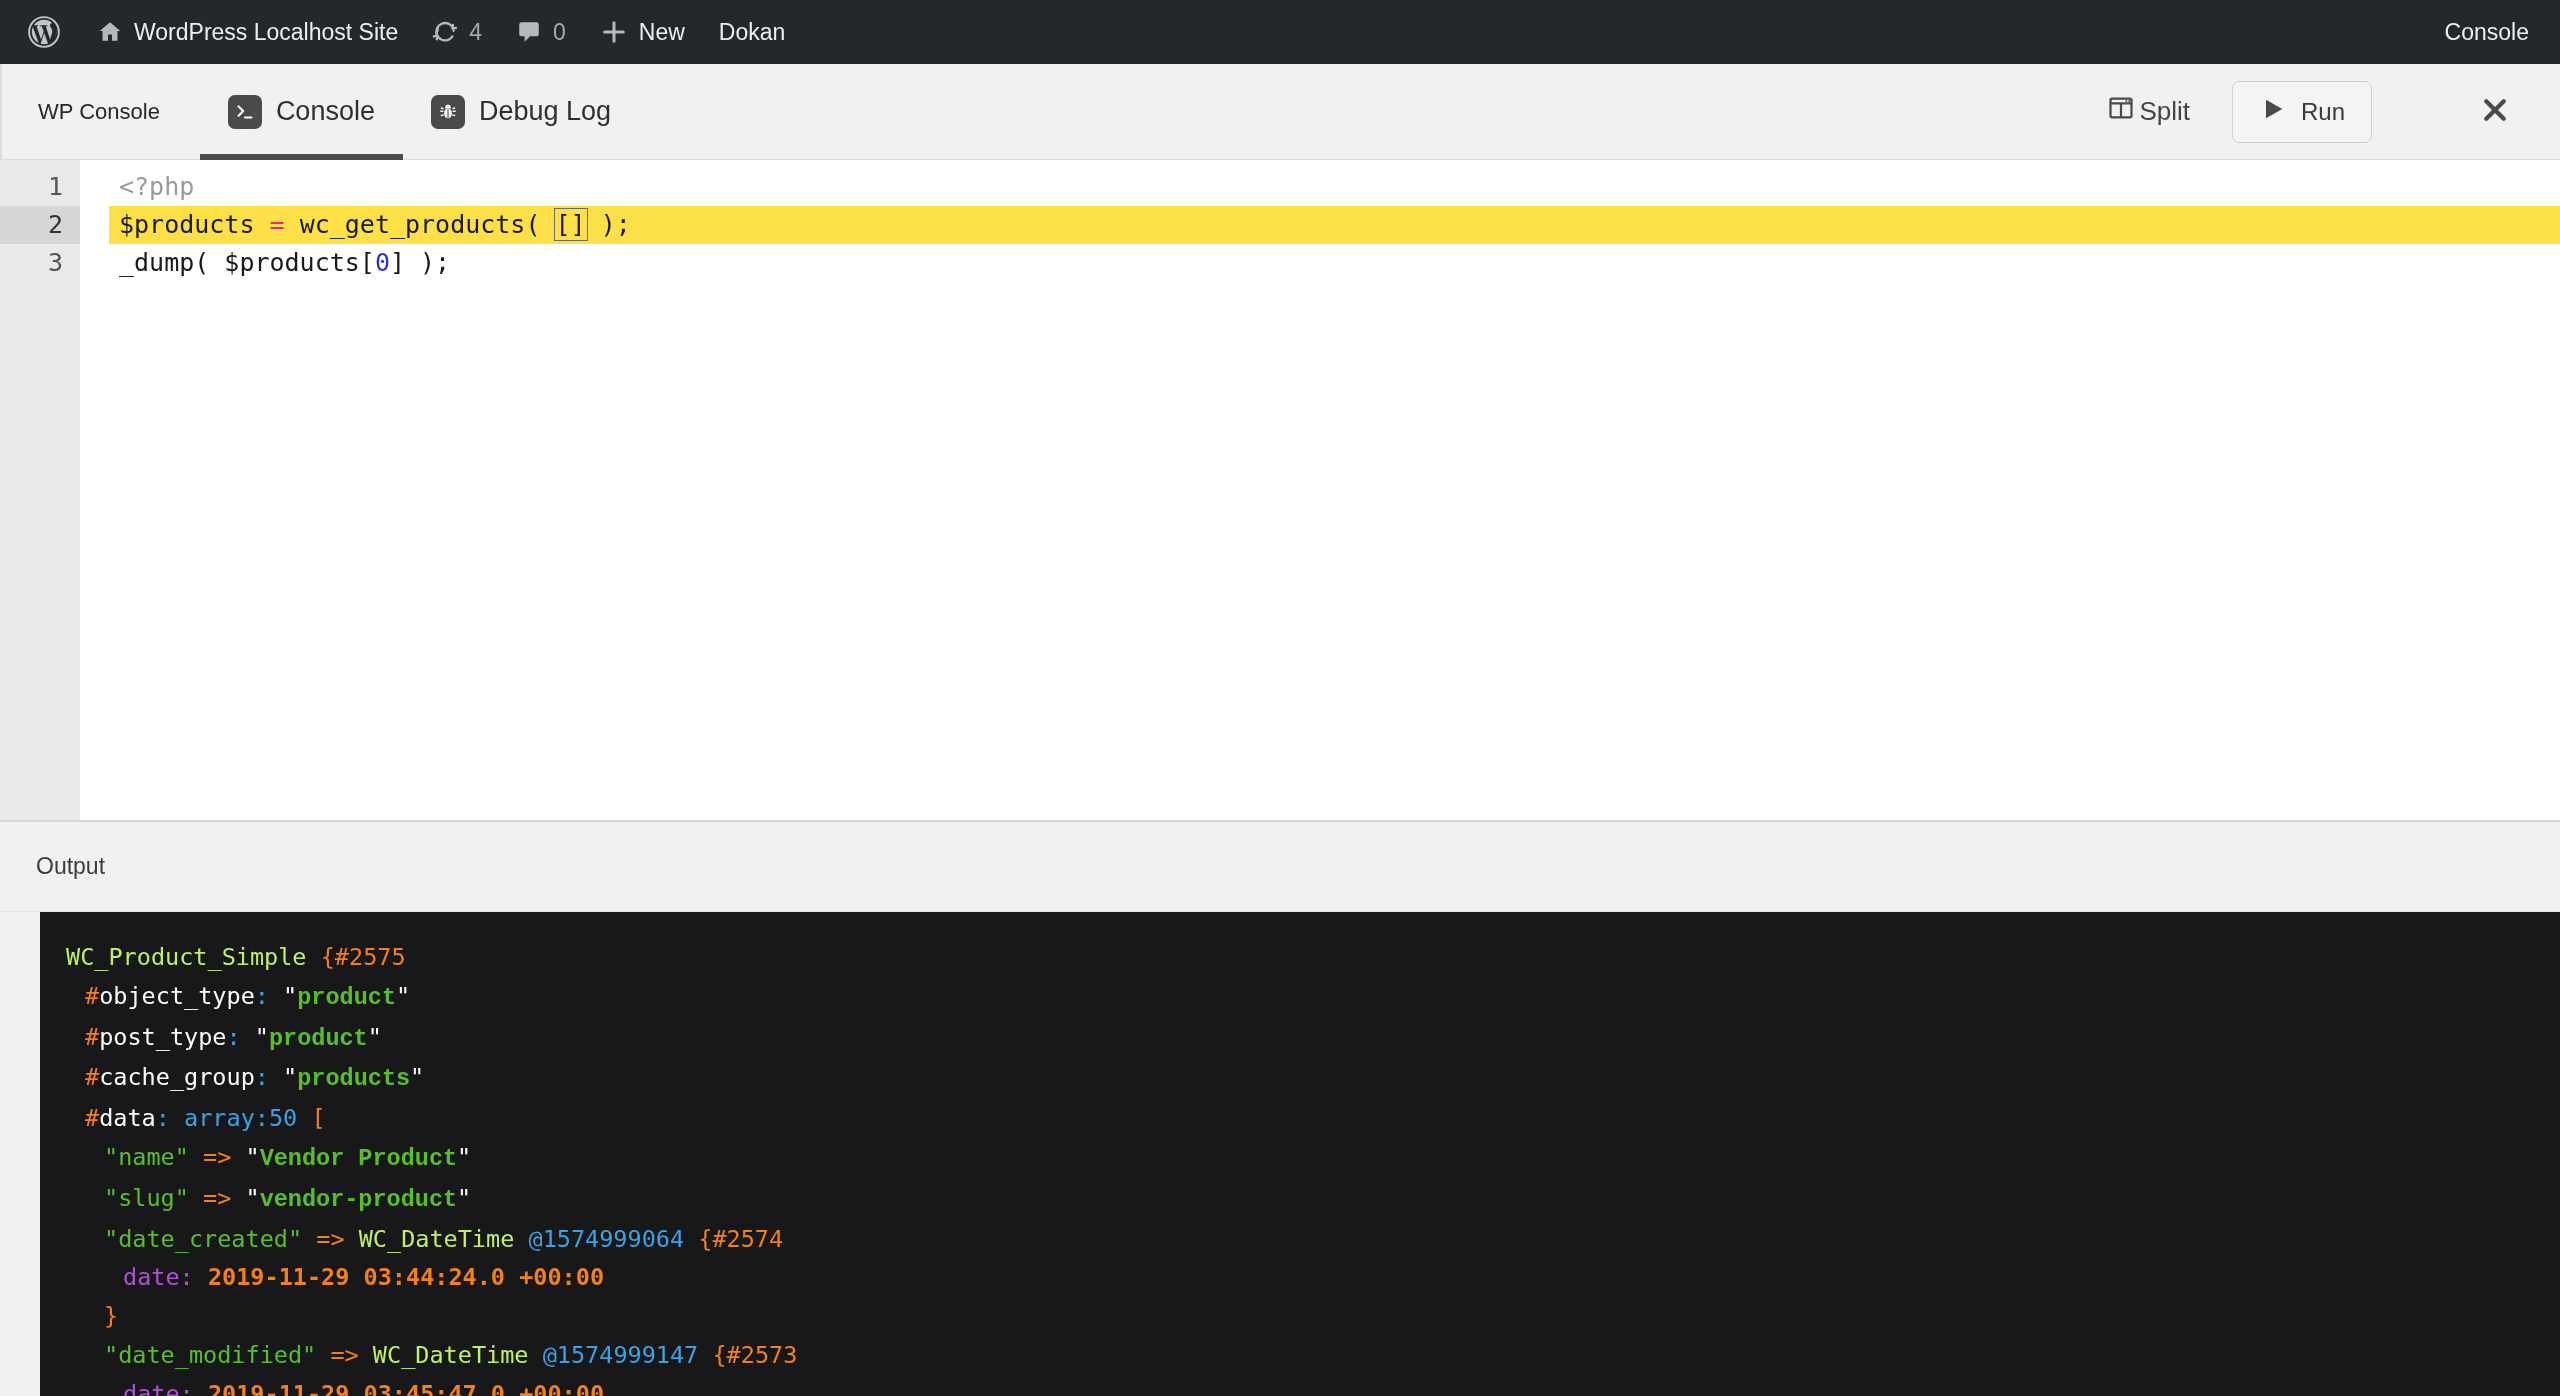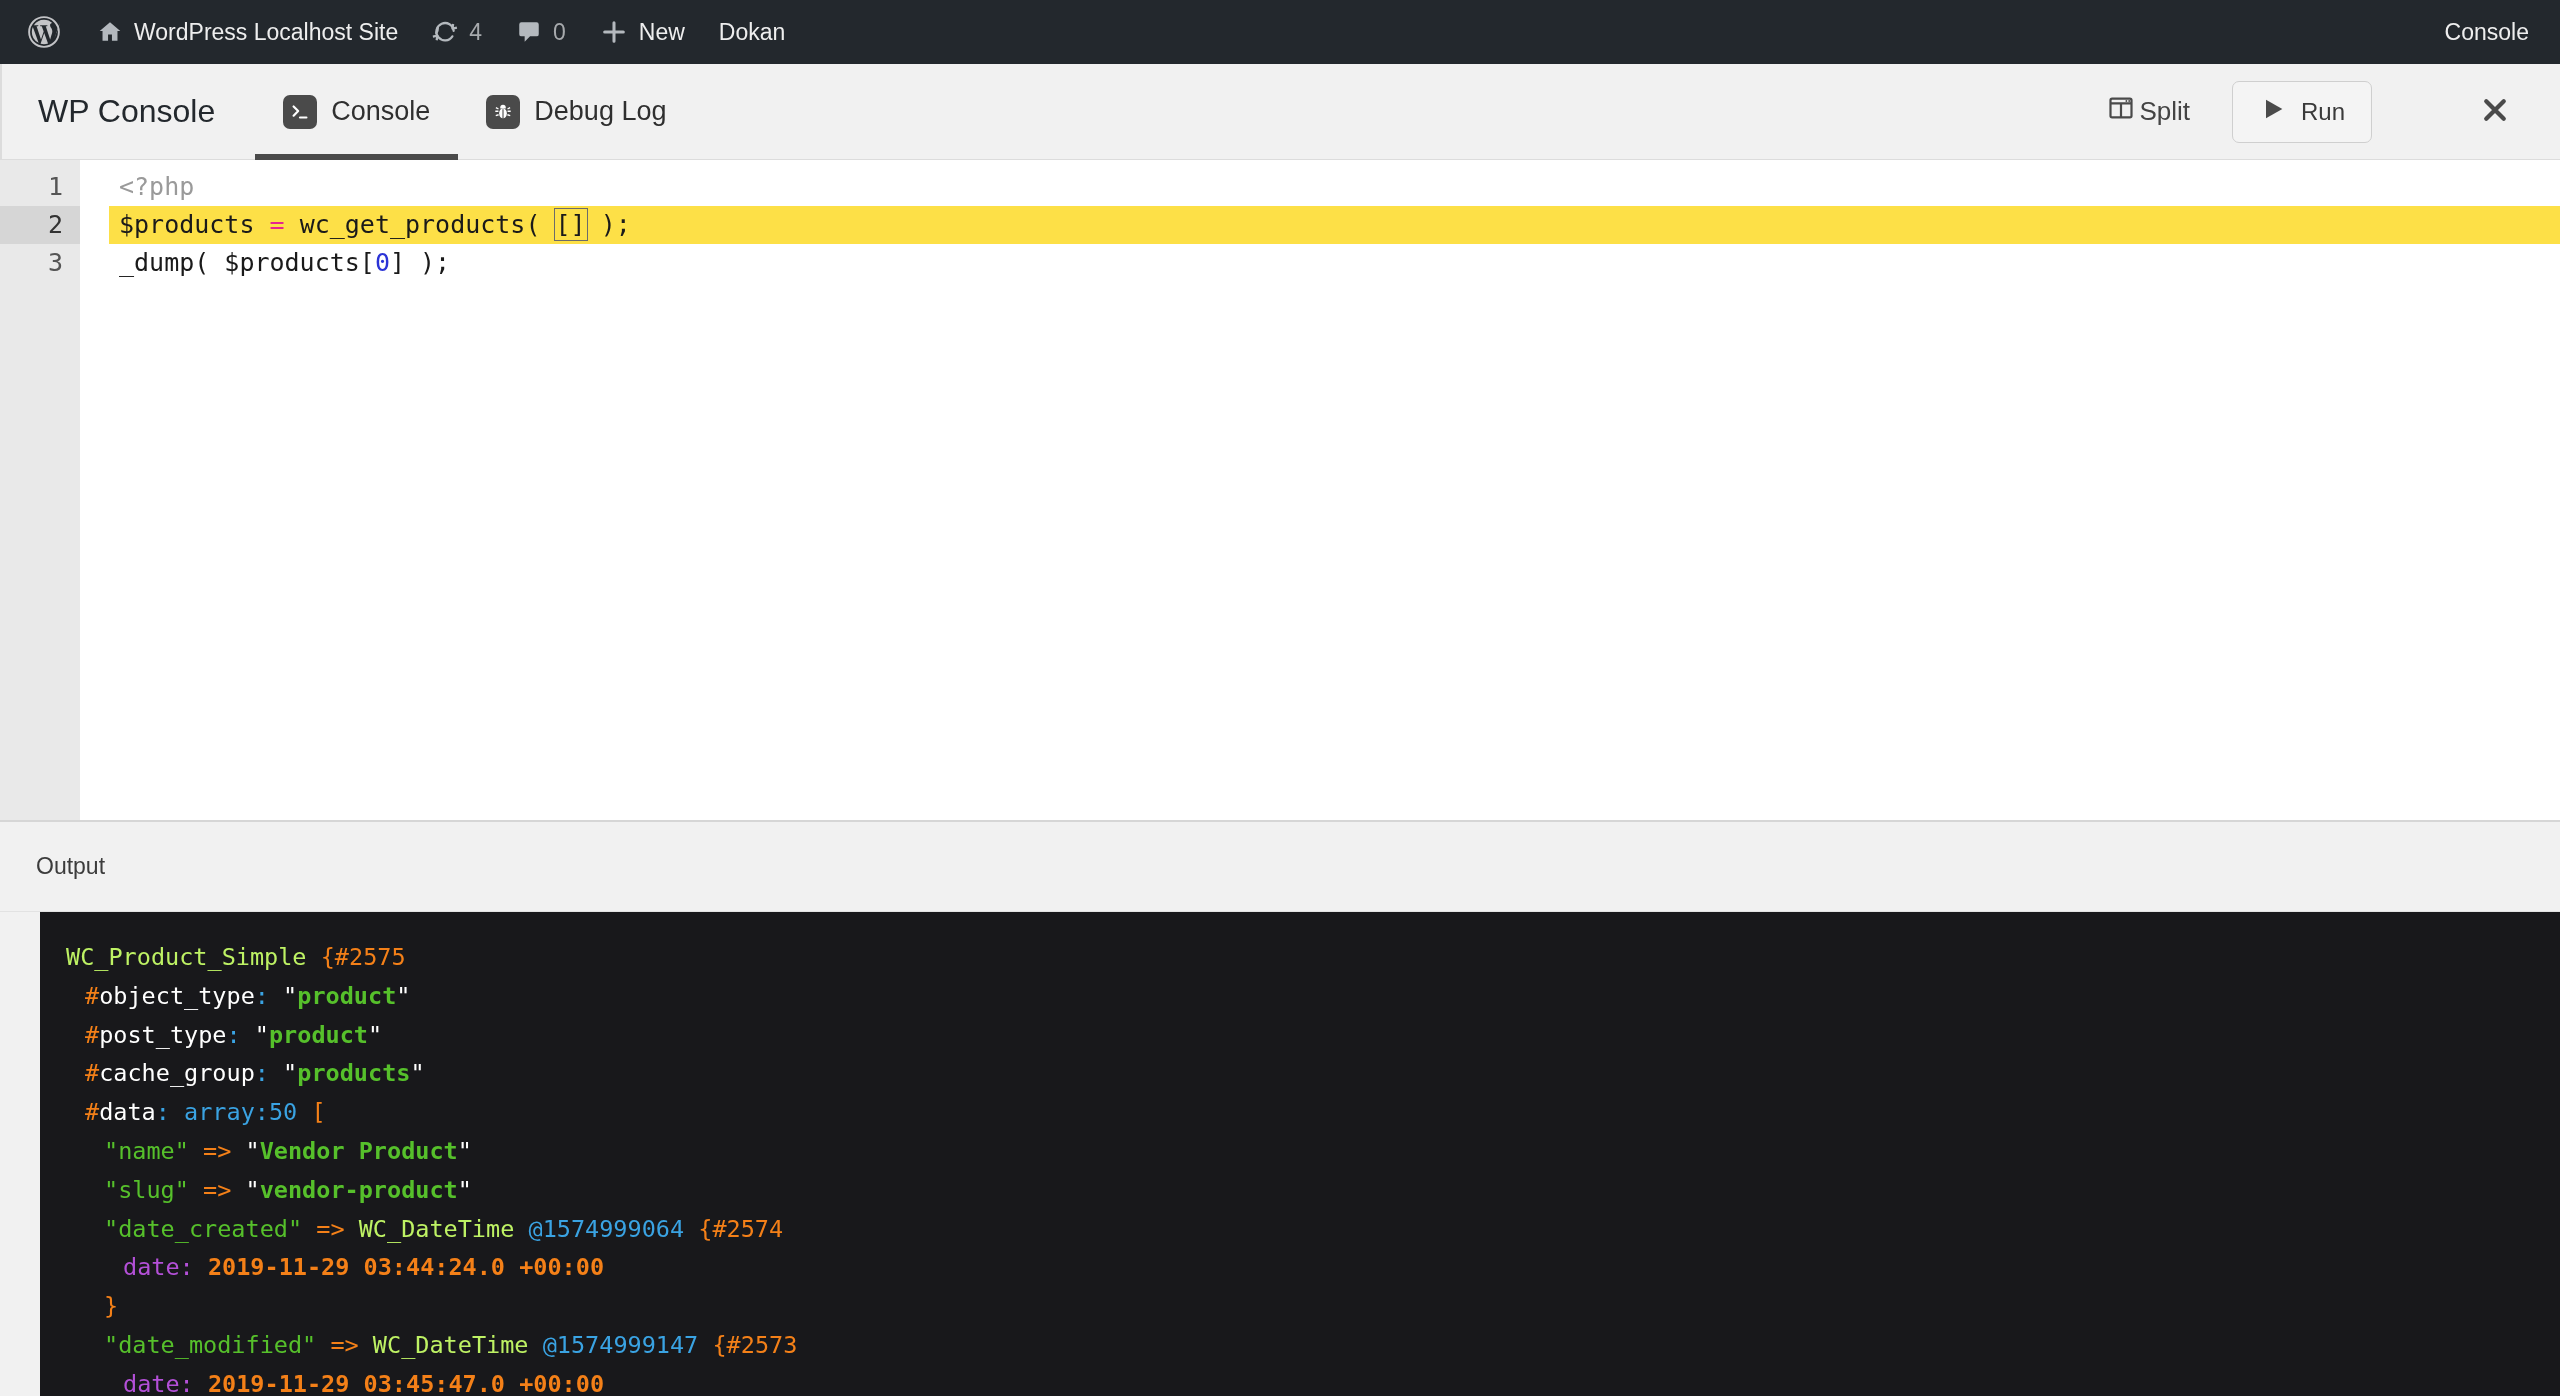--- a/index.html
+++ b/index.html
@@ -47,21 +47,21 @@
   
   #console-header {
     height: 96px;
     background: #f1f1f1;
     border-left: 2px solid #dcdcdc;
     border-bottom: 1px solid #dcdcdc;
     display: flex; align-items: center;
     position: relative;
   }
   #wp-console-title {
-    font-size: 32px; color: #23282d;
+    font-size: 22px; color: #23282d;
     padding-left: 36px; padding-right: 40px;
     white-space: nowrap;
   }
   .tabs { display: flex; align-items: stretch; height: 96px; }
   .tab {
     display: flex; align-items: center; gap: 14px;
     padding: 0 28px;
     font-size: 27px; color: #2f2f2f;
     position: relative;
     white-space: nowrap;
@@ -157,21 +157,21 @@
     font-size: 23.5px;
     line-height: 38.8px;
     overflow: hidden;
     white-space: pre;
   }
   .d-class  { color: #bef264; }
   .d-ref    { color: #f48018; }
   .d-prop   { color: #ffffff; }
   .d-hash   { color: #f48018; }
   .d-colon  { color: #3aa3e3; }
-  .d-str    { color: #56c02b; font-weight: bold; }
+  .d-str    { color: #56c02b; font-weight: bold; font-family: Liberation Mono, monospace; }
   .d-key    { color: #56c02b; }
   .d-quote  { color: #ffffff; }
   .d-num    { color: #3aa3e3; }
   .d-arrow  { color: #f48018; }
   .d-brack  { color: #f48018; }
   .d-date   { color: #b450d8; }
   .d-dval   { color: #f48018; font-weight: bold; }
 </style>
 </head>
 <body>

